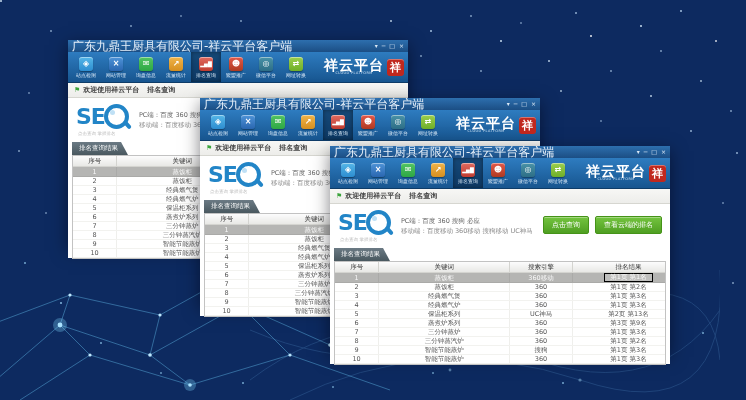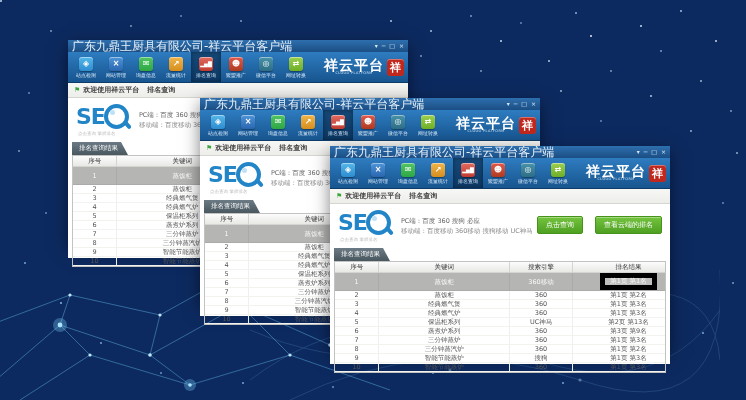--- a/index.html
+++ b/index.html
@@ -73,38 +73,38 @@
   .seo-main{display:flex;align-items:center;}
   .seo-se{font-size:22px;font-weight:800;color:#2285c7;letter-spacing:-1px;line-height:22px;}
   .seo-mag{width:17px;height:17px;border:4px solid #2285c7;border-radius:50%;position:relative;margin-left:-1px;background:#fff;}
   .seo-mag i{position:absolute;width:5px;height:5px;border-radius:50%;background:#bfe0f5;left:2px;top:2px;}
   .seo-handle{position:absolute;width:9px;height:4px;background:#2285c7;transform:rotate(48deg);
     right:-7px;bottom:-2px;border-radius:2px;}
   .seo-cap{font-size:5px;color:#bdbdbd;margin-top:1px;white-space:nowrap;transform:scale(.9);}
   .seo-info{margin-left:10px;color:#666;}
   .seo-line{font-size:6.5px;line-height:10px;white-space:nowrap;}
   .seo-line2{color:#8a8a8a;}
-  .seo-btns{position:absolute;right:8px;top:12px;display:flex;gap:12px;}
+  .seo-btns{position:absolute;right:8px;top:12px;display:flex;gap:6px;}
   .gbtn{background:linear-gradient(#74c43f,#4f9f22);border:1px solid #459318;color:#fff;font-size:7px;
     padding:3px 8px;border-radius:2px;box-shadow:inset 0 1px 0 rgba(255,255,255,.35);white-space:nowrap;cursor:pointer;
     font-family:"DejaVu Sans","Liberation Sans",sans-serif;}
   .tab-row{height:13px;padding-left:4px;}
   .tab{display:inline-block;height:13px;line-height:13px;padding:0 10px 0 7px;background:linear-gradient(#6b7a84,#49585f);
     color:#fff;font-size:6.5px;clip-path:polygon(0 0,calc(100% - 7px) 0,100% 100%,0 100%);}
   .rt-wrap{margin:0 4px;border:1px solid #c2c2c2;}
   table.rt{width:100%;border-collapse:collapse;table-layout:fixed;}
   .rt th{height:10px;background:linear-gradient(#fcfcfc,#e8e8e5);border:1px solid #d4d4d0;border-top:none;
     font-size:6.5px;font-weight:normal;color:#333;padding:0;}
   .rt th:first-child{border-left:none;} .rt th:last-child{border-right:none;}
   .rt td{height:8px;line-height:8px;font-size:6.5px;color:#555;text-align:center;padding:0;
     border-right:1px solid #efefec;border-bottom:1px solid #f2f2ef;white-space:nowrap;overflow:hidden;}
   .rt td:last-child{border-right:none;}
   .rt .col-0{width:14%;} .rt .col-1{width:42%;margin-left:36px;} .rt .col-2{width:20%;} .rt .col-3{width:24%;padding-left:19px;}
   .rt tr.sel td{background:#b5b5b3;color:#fafafa;border-color:#aaaaa8;}
-  .selrank{display:inline-block;border:5px solid #000000;background:rgba(255,255,255,.14);padding:0 5px;line-height:7px;}
+  .selrank{display:inline-block;border:1px solid #000000;background:rgba(255,255,255,.14);padding:0 5px;line-height:7px;}
 </style>
 </head>
 <body>
 
 <div class="stars"></div>
 
 <svg class="net net-bl" width="430" height="195" viewBox="0 0 430 195">
   <g stroke="#6fd2ff" stroke-width="1" opacity=".38" fill="none">
     <path d="M-10 180 L60 120 L150 150 L240 100 L330 140 L430 90"></path>
     <path d="M-10 120 L70 90 L160 110 L250 60 L350 95 L430 50"></path>

